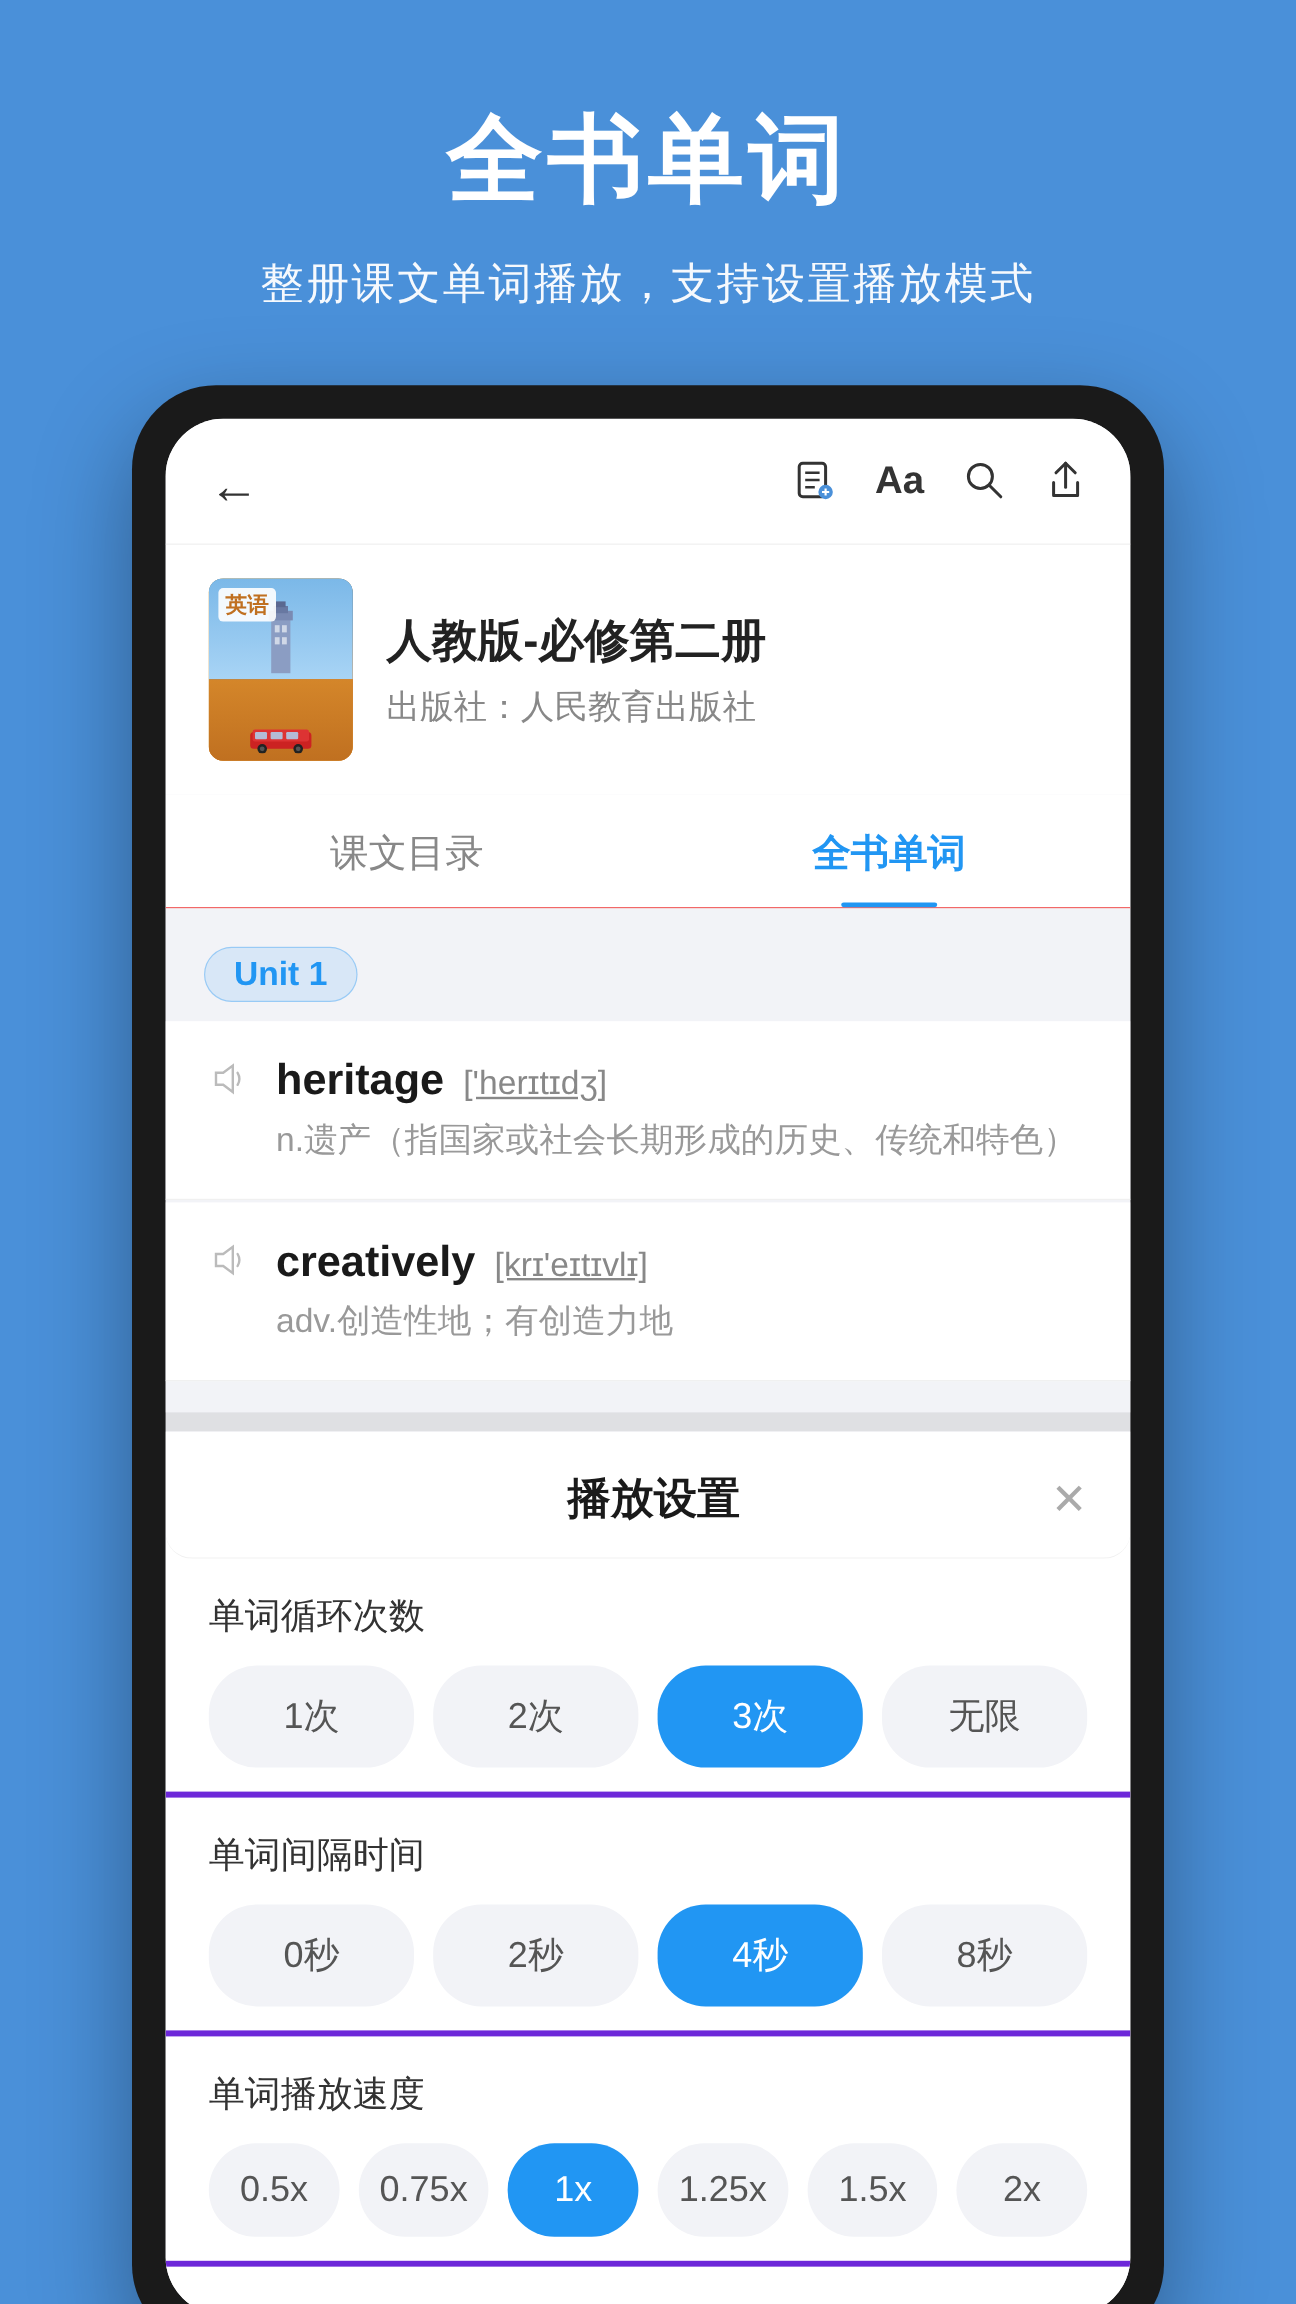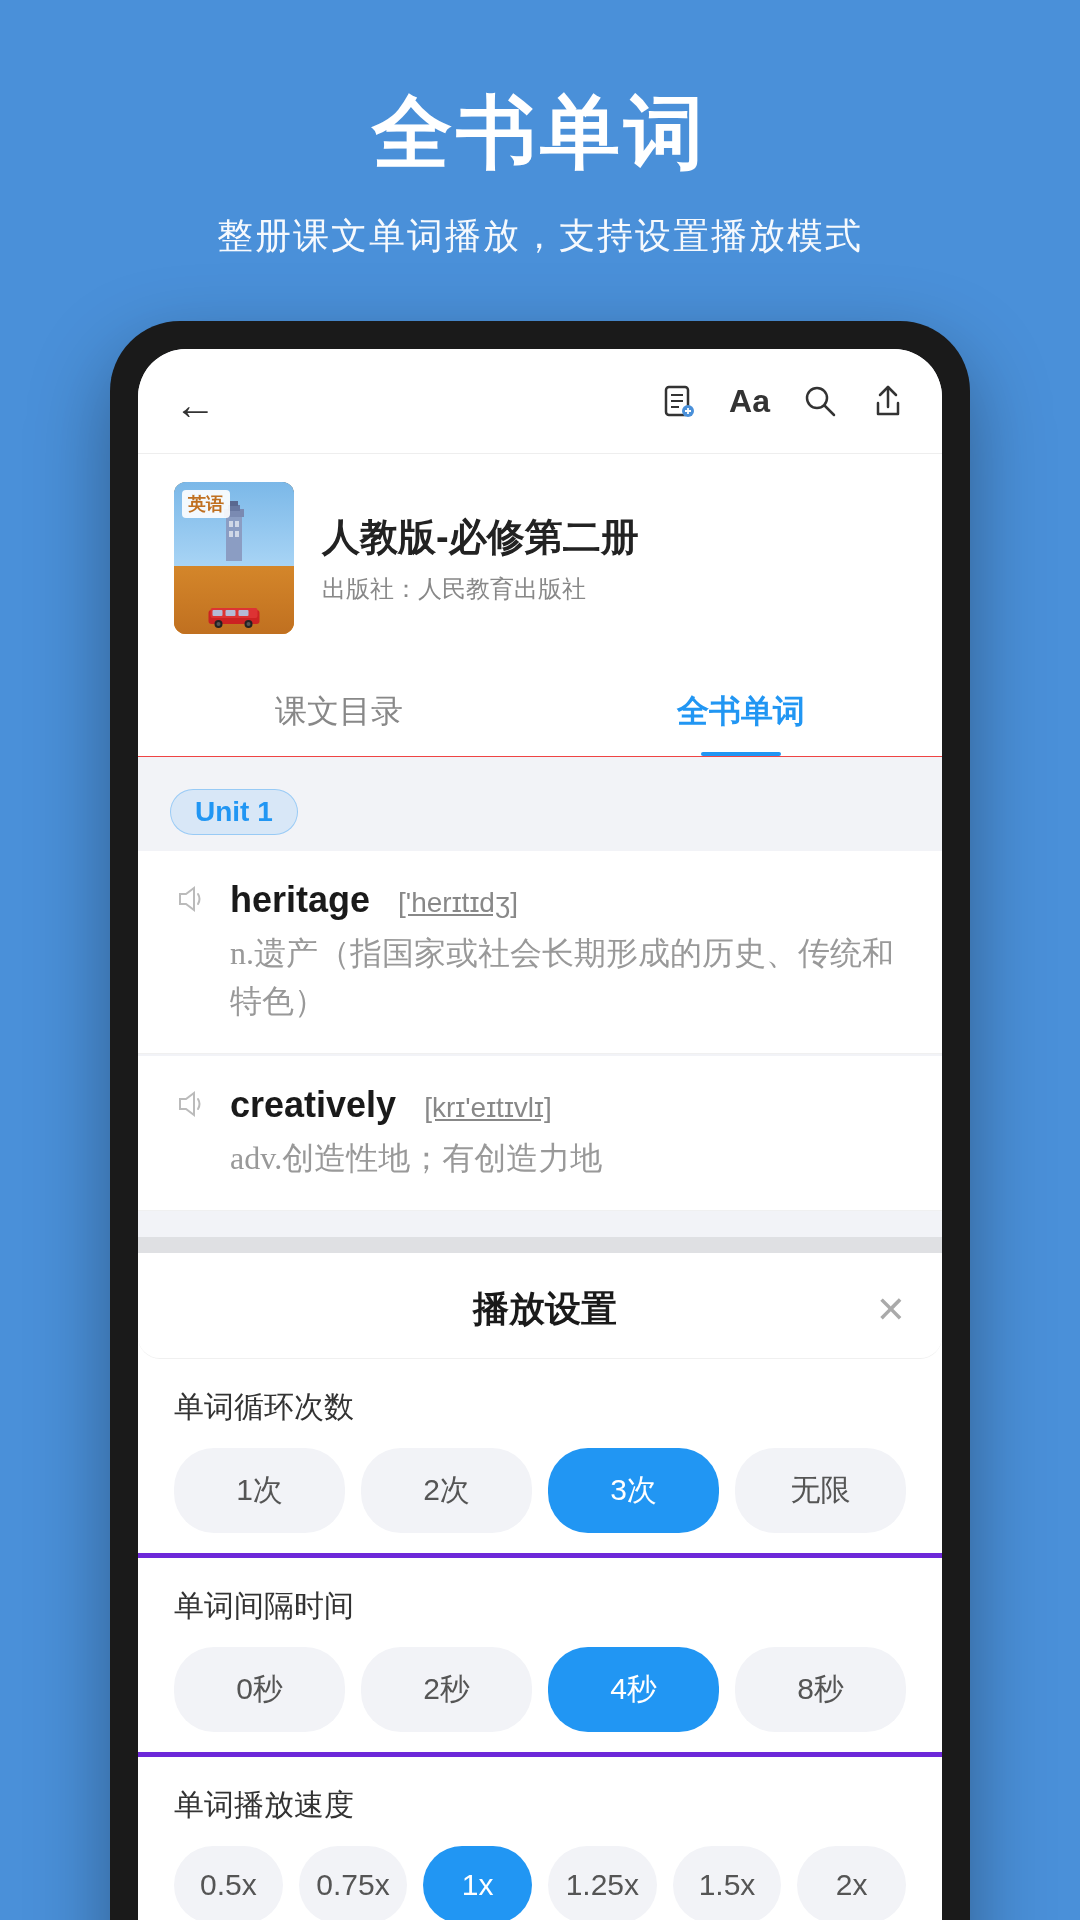--- a/index.html
+++ b/index.html
@@ -128,21 +128,21 @@
       padding: 2px 6px;
       border-radius: 4px;
     }
     .book-title-text {
       font-size: 38px;
       font-weight: 700;
       color: #222;
       margin-bottom: 10px;
     }
     .book-publisher {
-      font-size: 24px;
+      font-size: 28px;
       color: #888;
     }
 
     
     .tabs-row {
       background: #fff;
       display: flex;
       border-bottom: 1px solid #ef4444;
     }
     .tab {
@@ -205,38 +205,37 @@
       font-size: 34px;
       color: #bbb;
       margin-top: 4px;
       flex-shrink: 0;
       cursor: pointer;
     }
     .word-content { flex: 1; }
     .word-main {
       display: flex;
       align-items: baseline;
-      gap: 28px;
+      gap: 16px;
       margin-bottom: 8px;
     }
     .word-en {
       font-size: 36px;
       font-weight: 700;
       color: #1a1a1a;
     }
     .word-phonetic {
       font-size: 28px;
       color: #888;
       text-decoration: underline;
     }
     .word-def {
-      font-size: 32px;
+      font-size: 28px;
       color: #999;
       line-height: 1.5;
-      font-family: Liberation Serif, serif;
     }
     .bottom-sheet {
       background: #fff;
       border-radius: 0;
       padding: 0;
     }
     .sheet-header {
       padding: 32px 36px 24px;
       display: flex;
       align-items: center;

